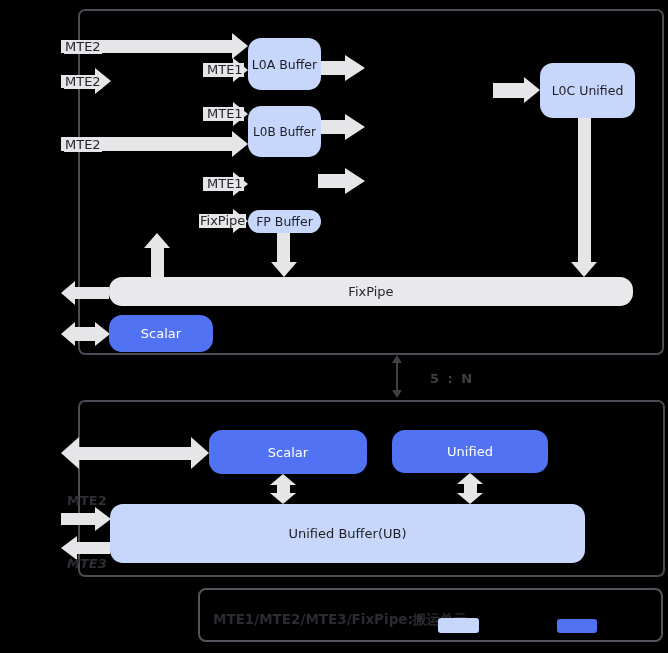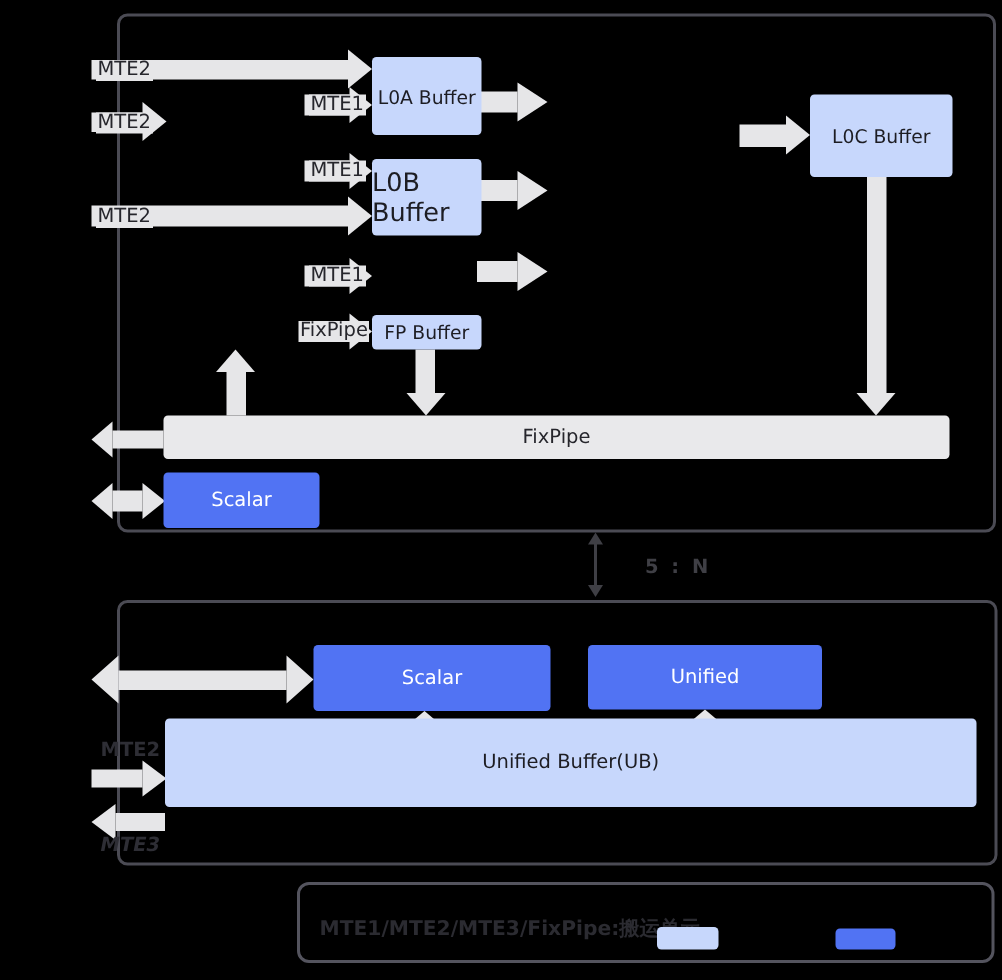--- a/index.html
+++ b/index.html
@@ -1,20 +1,20 @@
 <!DOCTYPE html>
 <html><head>
 <meta charset="utf-8">
 <style>
   html,body{margin:0;padding:0;background:#000;}
   .stage{position:relative;width:668px;height:653px;background:#000;overflow:hidden;
          font-family:"DejaVu Sans","Liberation Sans",sans-serif;}
   .frame{position:absolute;border:2px solid #4b4b54;border-radius:7px;background:transparent;box-sizing:border-box;z-index:0;}
   .box{position:absolute;display:flex;align-items:center;justify-content:center;
-       border-radius:3px;font-size:13px;box-sizing:border-box;z-index:2;}
+       border-radius:13px;font-size:13px;box-sizing:border-box;z-index:2;}
   .light{background:#c7d7fc;color:#1d1d23;}
   .blue{background:#5173f3;color:#ffffff;}
   .mint{background:#b3efe2;color:#25252b;border-radius:4px;font-size:14px;}
   .graybar{background:#e9e9eb;color:#26262c;}
   .shaft{position:absolute;background:#e6e6e8;z-index:1;}
   .tri{position:absolute;width:0;height:0;z-index:1;}
   
   .hr-lg{border-top:13px solid transparent;border-bottom:13px solid transparent;border-left:16px solid #e6e6e8;}
   .hr-md{border-top:12px solid transparent;border-bottom:12px solid transparent;border-left:15px solid #e6e6e8;}
   .hr-cu{border-top:13px solid transparent;border-bottom:13px solid transparent;border-left:20px solid #e6e6e8;}
@@ -101,28 +101,28 @@
   <div class="shaft" style="left:75px;top:287px;width:34px;height:12px;"></div>
   <div class="tri hl-md" style="left:61px;top:281px;"></div>
 
   <div class="shaft" style="left:75px;top:327px;width:20px;height:14px;"></div>
   <div class="tri hl-md" style="left:61px;top:322px;"></div>
   <div class="tri hr-md" style="left:95px;top:322px;"></div>
 
   <div class="box light" style="left:248px;top:38px;width:73px;height:52px;font-size:12.5px;">
     <span>L0A Buffer</span>
   </div>
-  <div class="box light" style="left:248px;top:106px;width:73px;height:51px;font-size:17px;">
+  <div class="box light" style="left:248px;top:106px;width:73px;height:51px;font-size:12px;text-align:right;">
     <span>L0B Buffer</span>
   </div>
   <div class="box light" style="left:248px;top:210px;width:73px;height:23px;font-size:12.5px;">
     <span>FP Buffer</span>
   </div>
   <div class="box light" style="left:540px;top:63px;width:95px;height:55px;font-size:12.5px;">
-    <span>L0C Buffer</span>
+    <span>L0C Unified</span>
   </div>
   <div class="box graybar" style="left:109px;top:277px;width:524px;height:29px;">
     <span>FixPipe</span>
   </div>
   <div class="box blue" style="left:109px;top:315px;width:104px;height:37px;">
     <span>Scalar</span>
   </div>
 
   <div class="cline" style="left:396px;top:358px;height:37px;"></div>
   <div class="ctri up" style="left:392px;top:355px;"></div>
@@ -148,21 +148,21 @@
   <div class="shaft" style="left:77px;top:542px;width:33px;height:12px;"></div>
   <div class="tri hl-bt" style="left:61px;top:536px;"></div>
   <span class="dlbl" style="left:67px;top:557px;font-style:italic;">MTE3</span>
 
   <div class="box blue" style="left:209px;top:430px;width:158px;height:44px;">
     <span>Scalar</span>
   </div>
   <div class="box blue" style="left:392px;top:430px;width:156px;height:43px;">
     <span>Unified</span>
   </div>
-  <div class="box light" style="left:110px;top:479px;width:541px;height:59px;">
+  <div class="box light" style="left:110px;top:504px;width:475px;height:59px;">
     <span>Unified Buffer(UB)</span>
   </div>
 
   <div class="legend-frame" style="left:198px;top:588px;width:465px;height:54px;"></div>
   <span class="legend-text" style="left:213px;top:611px;">MTE1/MTE2/MTE3/FixPipe:搬运单元</span>
   <div class="swatch light" style="left:438px;top:618px;width:41px;height:15px;"></div>
   <div class="swatch blue" style="left:557px;top:619px;width:40px;height:14px;"></div>
 
 </div>
 

